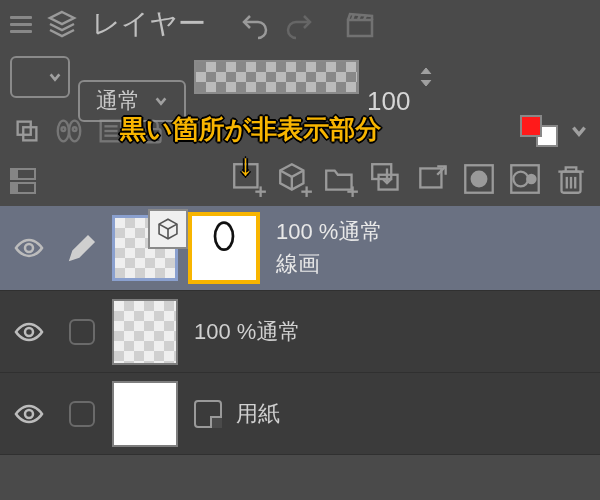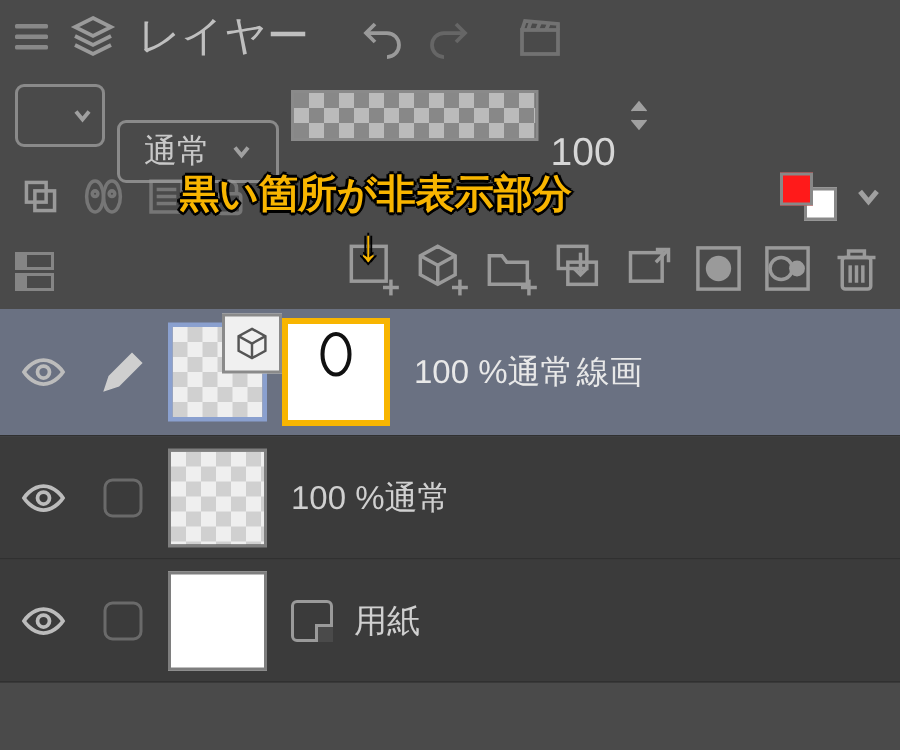--- a/index.html
+++ b/index.html
@@ -152,21 +152,21 @@
     display: flex; align-items: center; justify-content: center;
   }
   .mask-thumb {
     width: 72px; height: 72px;
     background: #fff;
     border: 4px solid #f8b500;
     display: flex; align-items: flex-start; justify-content: center;
     padding-top: 4px;
   }
   .mask-thumb svg { width: 30px; height: 36px; }
-  .layer-text { display: flex; flex-direction: row; gap: 2px; font-size: 22px; color: #d0d0d0; padding-left: 6px; }
+  .layer-text { display: flex; flex-direction: column; gap: 2px; font-size: 22px; color: #d0d0d0; padding-left: 6px; }
   .layer.selected .layer-text { color: #e8e8e8; }
   .paper-flag {
     width: 28px; height: 28px; border: 2px solid #9a9a9a; border-radius: 4px;
     position: relative; margin-left: 6px;
   }
   .paper-flag::after {
     content: ''; position: absolute; right: -2px; bottom: -2px;
     width: 10px; height: 10px; background: #4a4a4a;
     border-left: 2px solid #9a9a9a; border-top: 2px solid #9a9a9a;
   }

